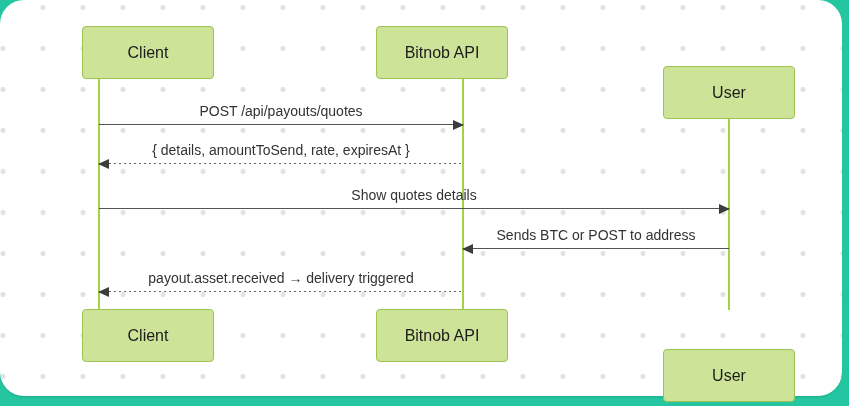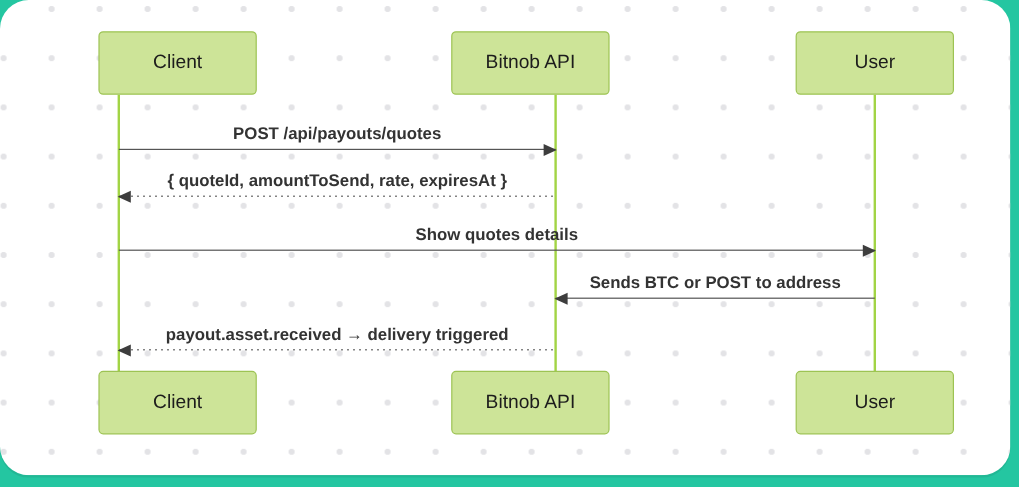--- a/index.html
+++ b/index.html
@@ -30,21 +30,21 @@
     border-radius: 4px;
     box-sizing: border-box;
     display: flex; align-items: center; justify-content: center;
     font-size: 16px; color: #1c1c1c;
     z-index: 3;
   }
   .actor.top    { top: 26px; }
   .actor.bottom { top: 309px; }
   .actor.client { left: 46px; margin-left: 36px; }
   .actor.bitnob { left: 376px; }
-  .actor.user   { left: 663px; }
+  .actor.user   { left: 663px; margin-top: 40px; }
   
   .lifeline {
     position: absolute;
     top: 79px; height: 231px; width: 2px;
     background: #a2d445;
     z-index: 1;
   }
   .lifeline.client { left: 98px; }
   .lifeline.bitnob { left: 462px; }
   .lifeline.user   { left: 728px; }
@@ -55,21 +55,20 @@
   .msg3 { left: 99px; width: 630px; top: 208px; }
   .msg4 { left: 463px; width: 266px; top: 248px; }
   .msg5 { left: 99px; width: 364px; top: 291px; }
   .msg-label {
     position: absolute;
     left: 0; right: 0; bottom: 5px;
     text-align: center;
     font-size: 14px;
     color: #333333;
     white-space: nowrap;
-    font-weight: bold;
   }
   .msg-line {
     position: absolute;
     left: 0; right: 0; top: 0; height: 1.3px;
   }
   .msg-line.solid { background: #545454; }
   .msg-line.dashed {
     background: repeating-linear-gradient(90deg, #666666 0 2px, rgba(0,0,0,0) 2px 5px);
   }
   .arrowhead {
@@ -100,21 +99,21 @@
     <span>User</span>
   </div>
 
   <div class="msg msg1">
     <div class="msg-label">POST /api/payouts/quotes</div>
     <div class="msg-line solid"></div>
     <div class="arrowhead right"></div>
   </div>
 
   <div class="msg msg2">
-    <div class="msg-label">{ quoteId, amountToSend, rate, expiresAt }</div>
+    <div class="msg-label">{ details, amountToSend, rate, expiresAt }</div>
     <div class="msg-line dashed"></div>
     <div class="arrowhead left"></div>
   </div>
 
   <div class="msg msg3">
     <div class="msg-label">Show quotes details</div>
     <div class="msg-line solid"></div>
     <div class="arrowhead right"></div>
   </div>
 

